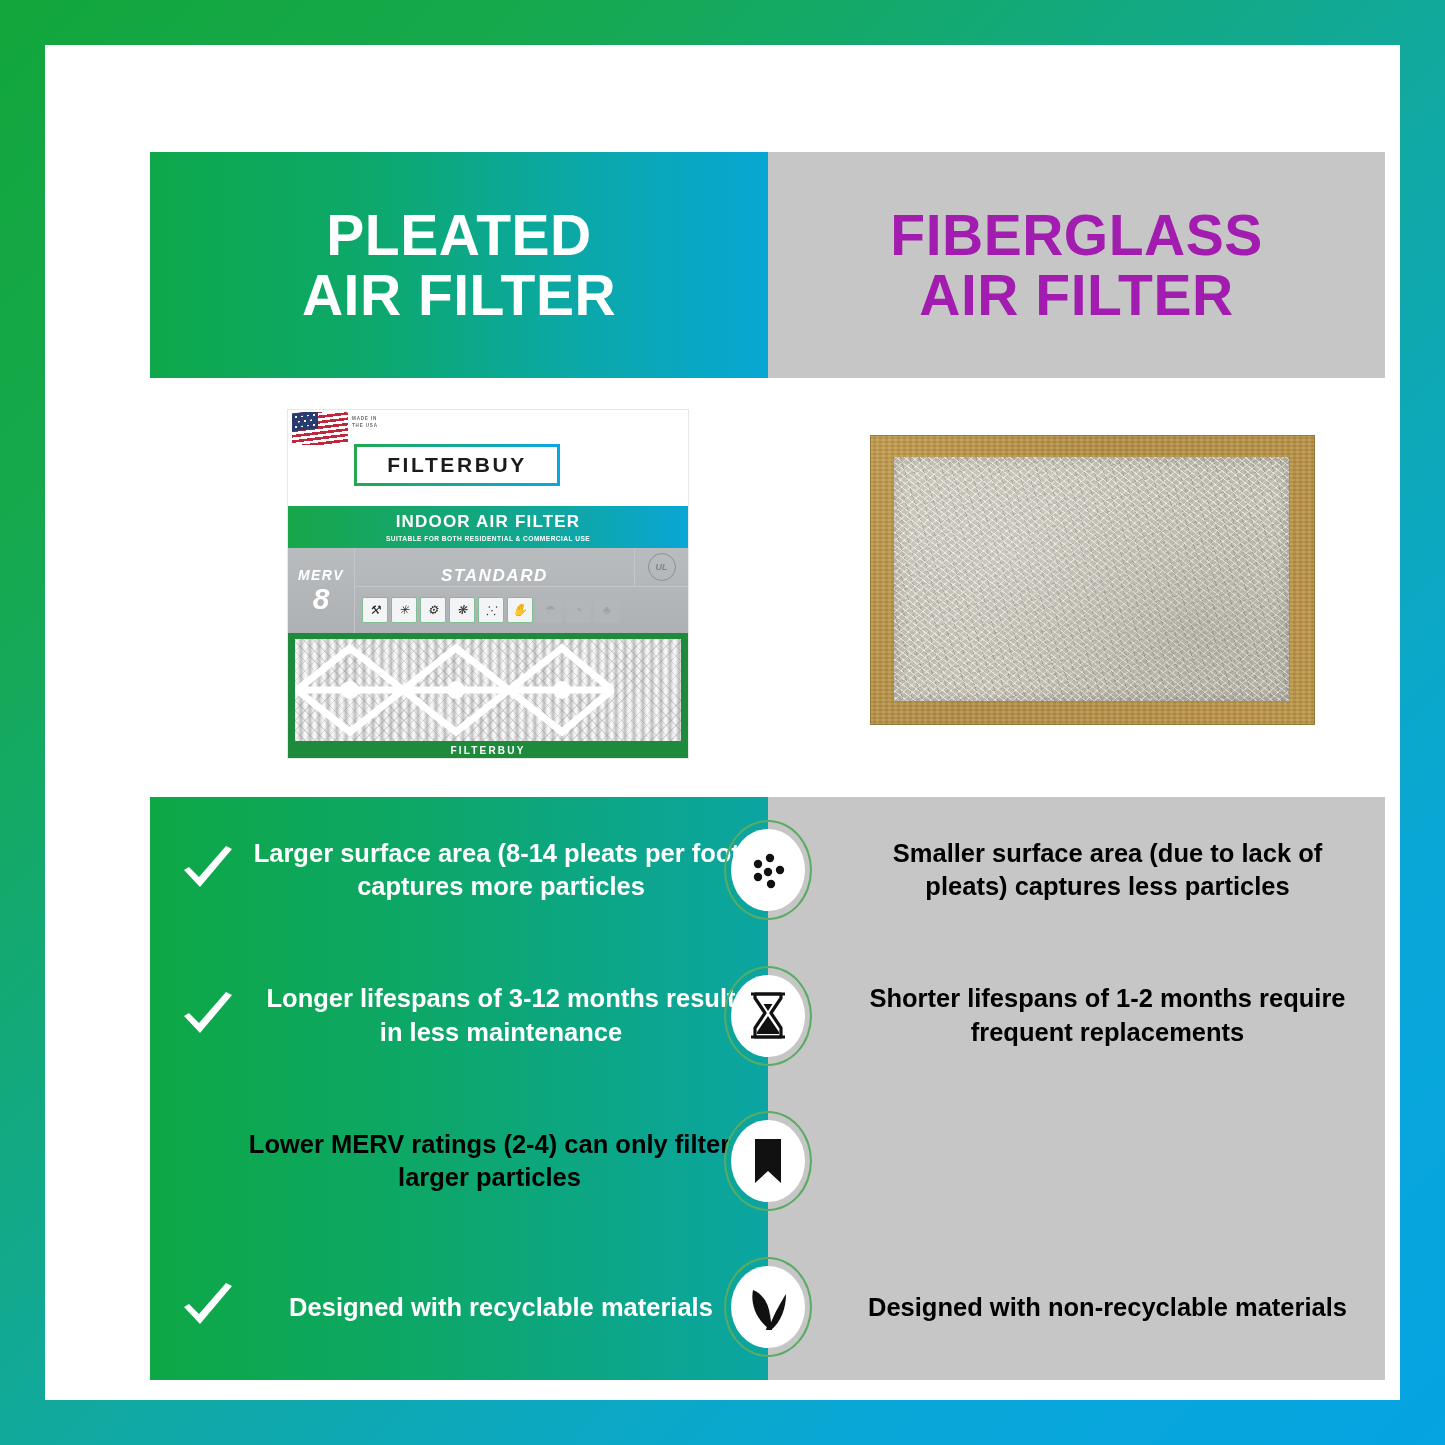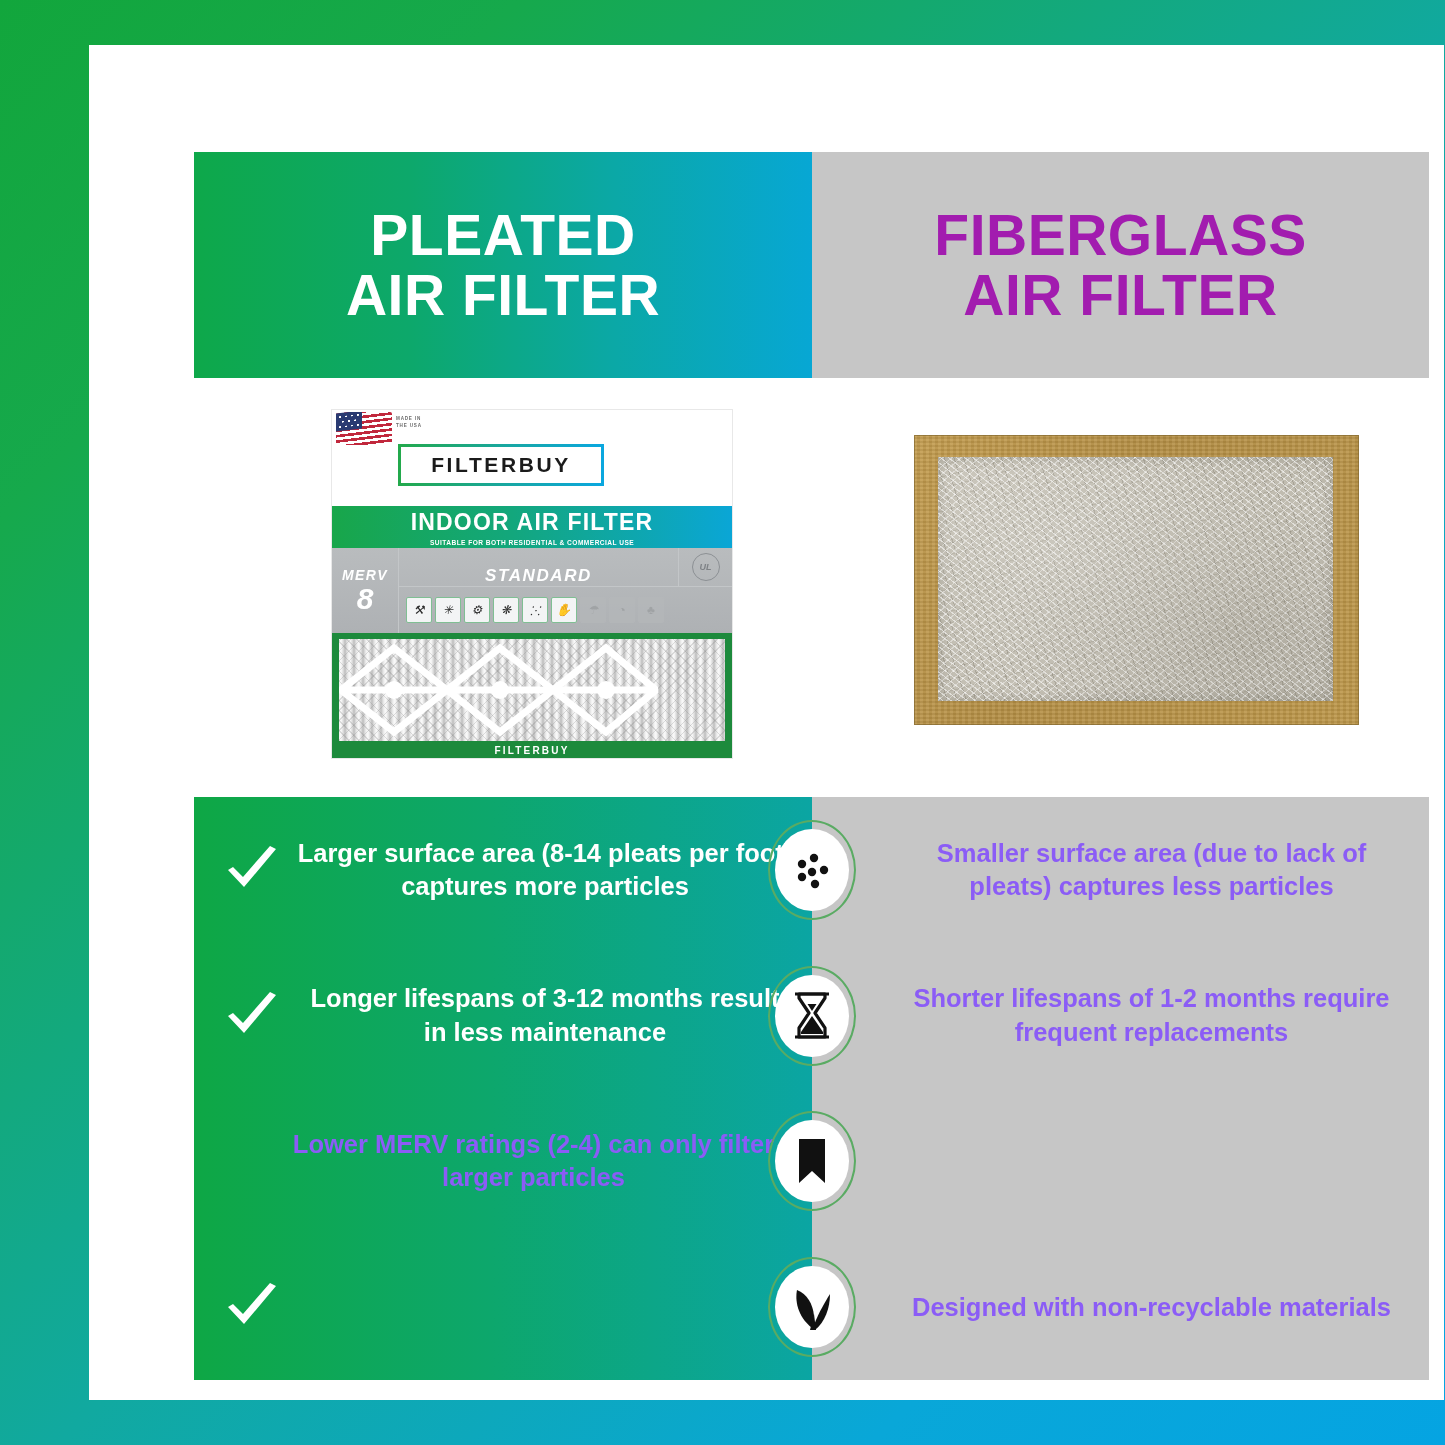--- a/index.html
+++ b/index.html
@@ -16,21 +16,20 @@
     width:1445px;height:1445px;
     box-sizing:border-box;
     background:linear-gradient(135deg,#12a63c 0%,#16a94c 18%,#11a9a0 52%,#09a7d8 80%,#05a4e2 100%);
   }
   #white-mat{
     position:absolute;
     left:45px;top:45px;
     width:1355px;height:1355px;
     background:#ffffff;
     box-sizing:border-box;
-    margin-left:44px;
   }
 
   
   #header-row{
     position:absolute;
     left:105px;top:107px;
     width:1235px;height:226px;
     display:flex;
   }
   .hdr{
@@ -131,21 +130,21 @@
     font-weight:bold;font-size:21px;color:#1b1b1b;
     letter-spacing:2.6px;
   }
 
   #pb-band{
     height:42px;
     background:linear-gradient(90deg,#18a64a 0%,#13a77c 45%,#0aa6d6 100%);
     display:flex;flex-direction:column;align-items:center;justify-content:center;
     color:#ffffff;
   }
-  #pb-band-title{font-weight:bold;font-size:23px;letter-spacing:1.2px;}
+  #pb-band-title{font-weight:bold;font-size:17px;letter-spacing:1.2px;}
   #pb-band-sub{font-weight:bold;font-size:6.6px;letter-spacing:0.45px;margin-top:3px;}
 
   #pb-spec{
     position:relative;
     height:85px;
     background:linear-gradient(180deg,#b9bcbe 0%,#aeb1b4 100%);
     display:flex;
     font-style:italic;
   }
   #pb-merv{
@@ -304,21 +303,21 @@
     flex:1;
     text-align:center;
     color:#ffffff;
     font-weight:bold;
     font-size:25.5px;
     line-height:1.30;
   }
   .txt-right{
     flex:1;
     text-align:center;
-    color:#8b5cf6;
+    color:#000000;
     font-weight:bold;
     font-size:25.5px;
     line-height:1.30;
   }
   .mid-icon{
     position:absolute;
     left:618px;
     top:50%;
     transform:translate(-50%,-50%);
     width:88px;height:100px;
@@ -513,20 +512,21 @@
           </div>
         </div>
 
         <div class="cmp-row">
           <div class="cell cell-left">
             <div class="check">
               <svg width="62" height="62" viewBox="0 0 62 62">
                 <path d="M8,31 L24,48 L56,10 L50,7 L23,38 L13,28 Z" fill="#ffffff"></path>
               </svg>
             </div>
+            <div class="txt-left">Designed with recyclable materials</div>
           </div>
           <div class="cell cell-right">
             <div class="txt-right">Designed with non-recyclable materials</div>
           </div>
           <div class="mid-icon">
             <div class="ring"></div>
               <div class="disc"></div>
             <div class="glyph">
               <svg width="54" height="58" viewBox="0 0 54 58">
                 <g fill="#111111">

